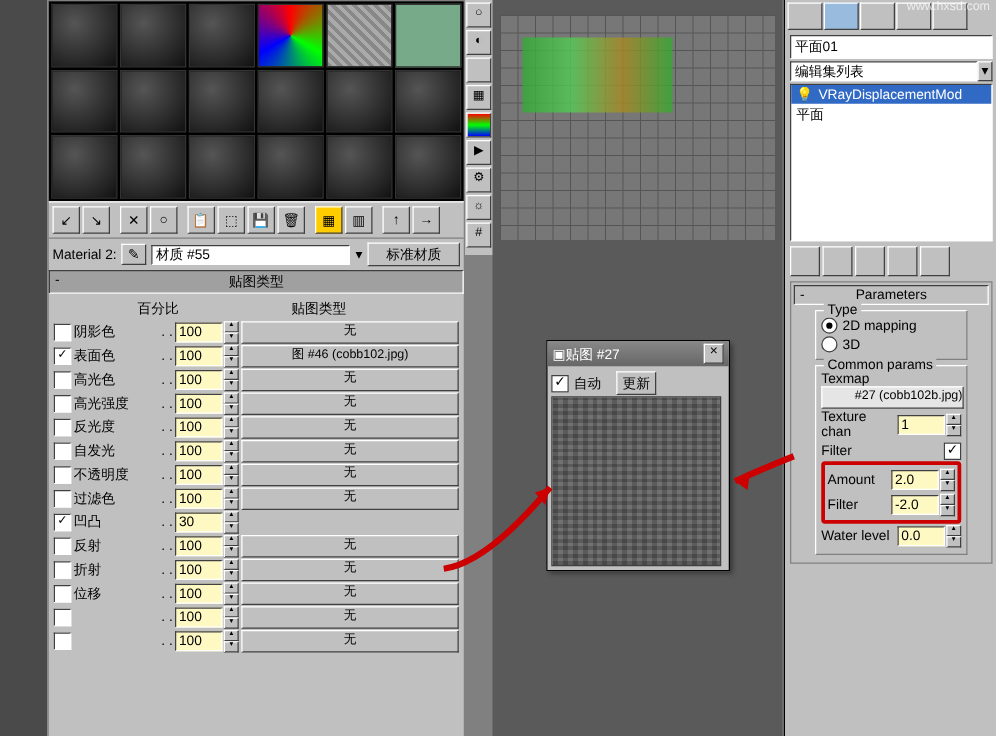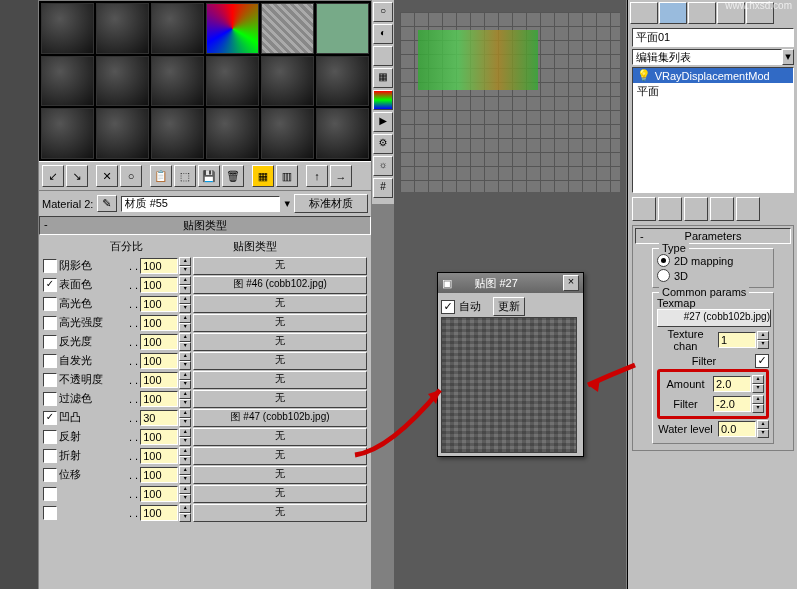--- a/index.html
+++ b/index.html
@@ -49,21 +49,21 @@
 .stack-tb .tb{width:22px;height:22px;background:#c0c0c0;border:1px solid #fff;border-bottom-color:#404040;border-right-color:#404040;cursor:pointer}
 .params{margin:2px 4px;border:1px solid #808080;padding:2px}
 .params .hdr{text-align:center;padding:1px;background:#c0c0c0;border:1px solid #404040;border-bottom-color:#fff;border-right-color:#fff;position:relative;font-size:11px}
 .params .hdr .minus{position:absolute;left:4px}
 .group{border:1px solid #808080;border-top-color:#fff;border-left-color:#fff;margin:4px 17px;padding:4px;position:relative}
 .group-title{position:absolute;top:-7px;left:6px;background:#c0c0c0;padding:0 3px;font-size:11px}
 .radio{display:flex;align-items:center;gap:4px;padding:1px 0}
 .radio .r{width:11px;height:11px;border:1px solid #404040;border-radius:50%;background:#fff;display:inline-flex;align-items:center;justify-content:center}
 .radio .r.on::after{content:"";width:5px;height:5px;background:#000;border-radius:50%}
 .prm-row{display:flex;align-items:center;gap:4px;padding:1px 0}
-.prm-row .lbl{flex:1;text-align:center}
+.prm-row .lbl{flex:1;text-align:left}
 .slot-btn{width:100%;height:16px;background:#e5e5e5;border:1px solid #fff;border-bottom-color:#404040;border-right-color:#404040;text-align:right;line-height:14px;font-size:10px;cursor:pointer}
 .red-box{border:3px solid #c00;border-radius:3px;padding:2px}
 .arrow{position:absolute;pointer-events:none}
 .watermark{position:absolute;right:6px;top:0;color:#fff;font-size:10px;opacity:.7}
 .left-vp{position:absolute;left:0;top:0;width:38px;height:589px;background:#4a4a4a}
 .checker{width:18px;height:18px;background:repeating-conic-gradient(#000 0 25%,#fff 0 50%) 0 0/8px 8px}
 </style>
 </head>
 <body>
 
@@ -237,21 +237,20 @@
           <span class="cb">✓</span>
   <span class="lbl">凹凸</span>
   <span>. .</span>
   <span class="spinner">
             <input value="30" style="">
             <span class="arrows">
               <span>▴</span>
               <span>▾</span>
             </span>
           </span>
-  <span class="slot">图 #47 (cobb102b.jpg)</span>
         </div>
         <div class="map-row">
           <span class="cb"></span>
   <span class="lbl">反射</span>
   <span>. .</span>
   <span class="spinner">
             <input value="100" style="">
             <span class="arrows">
               <span>▴</span>
               <span>▾</span>
@@ -329,21 +328,21 @@
 
 <div class="viewport">
   <div class="grid-top">
     <div style="position:absolute;top:18px;left:18px;width:120px;height:60px;background:linear-gradient(90deg,#3a3,#5c5,#a82,#3a3);opacity:.8"></div>
   </div>
 </div>
 
 <div class="floating">
   <div class="titlebar">
     <span>▣</span>
-    <span style="margin-left:22px">贴图 #27</span>
+    <span style="margin-left:0">贴图 #27</span>
     <span class="x">×</span>
   </div>
   <div class="body">
     <label class="radio">
       <span class="cb" style="width:12px;height:12px;border:1px solid #404040;background:#fff;display:inline-block;text-align:center;line-height:10px">✓</span>
       <span>自动</span>
       <span class="btn" style="margin-left:8px">更新</span>
     </label>
     <div class="cobble"></div>
   </div>

